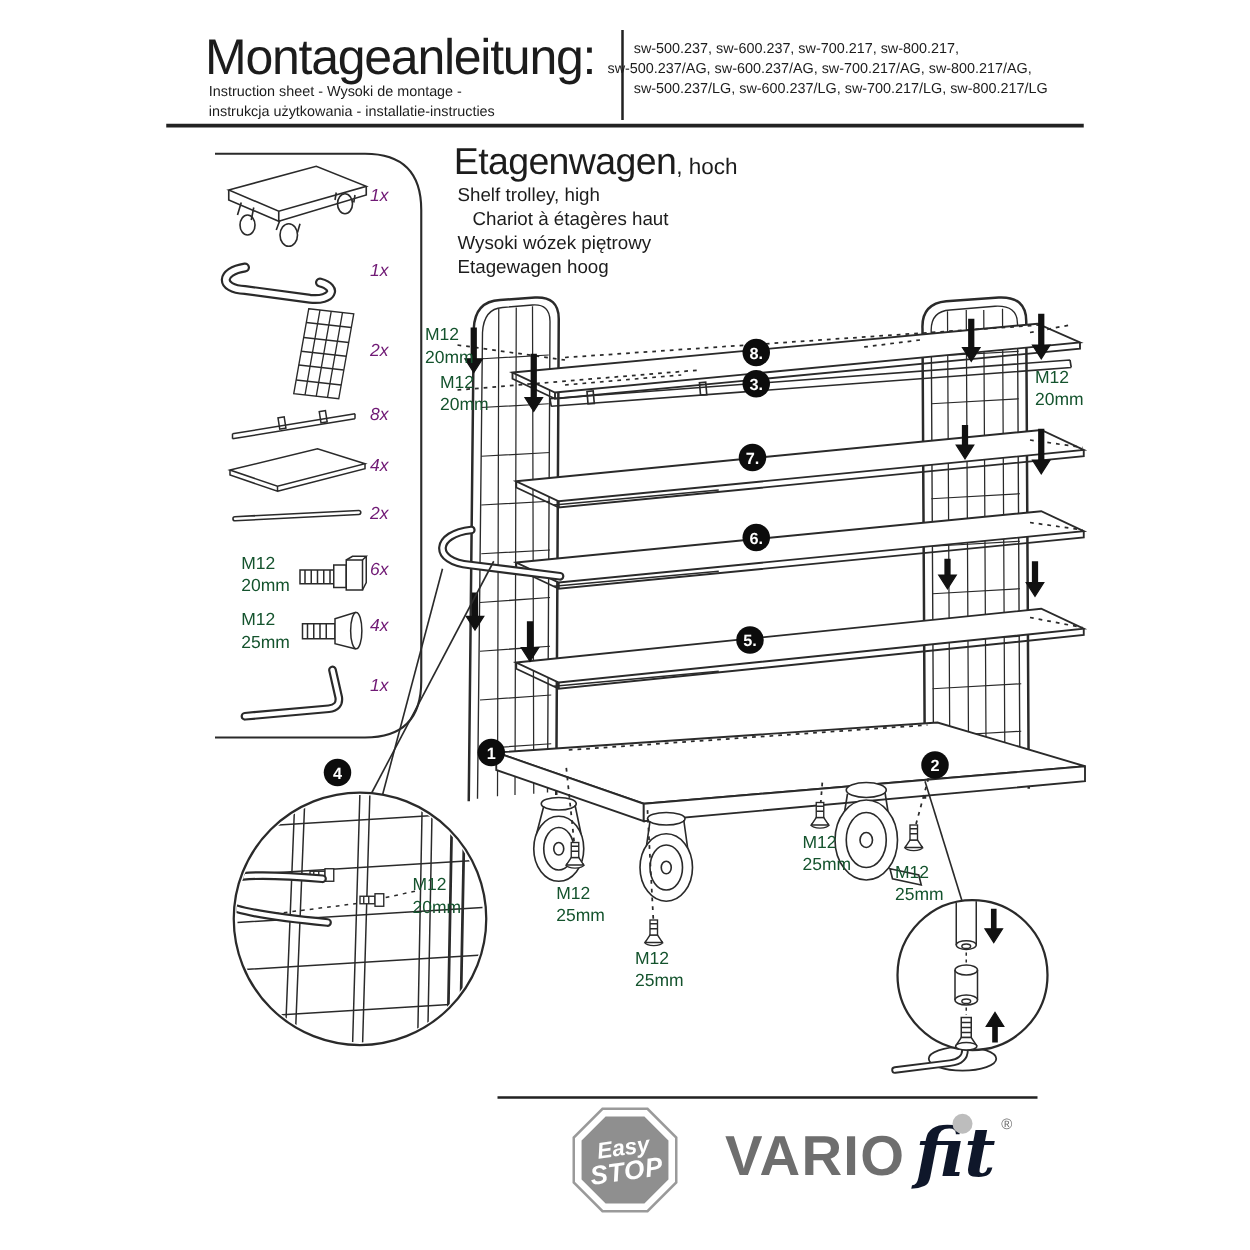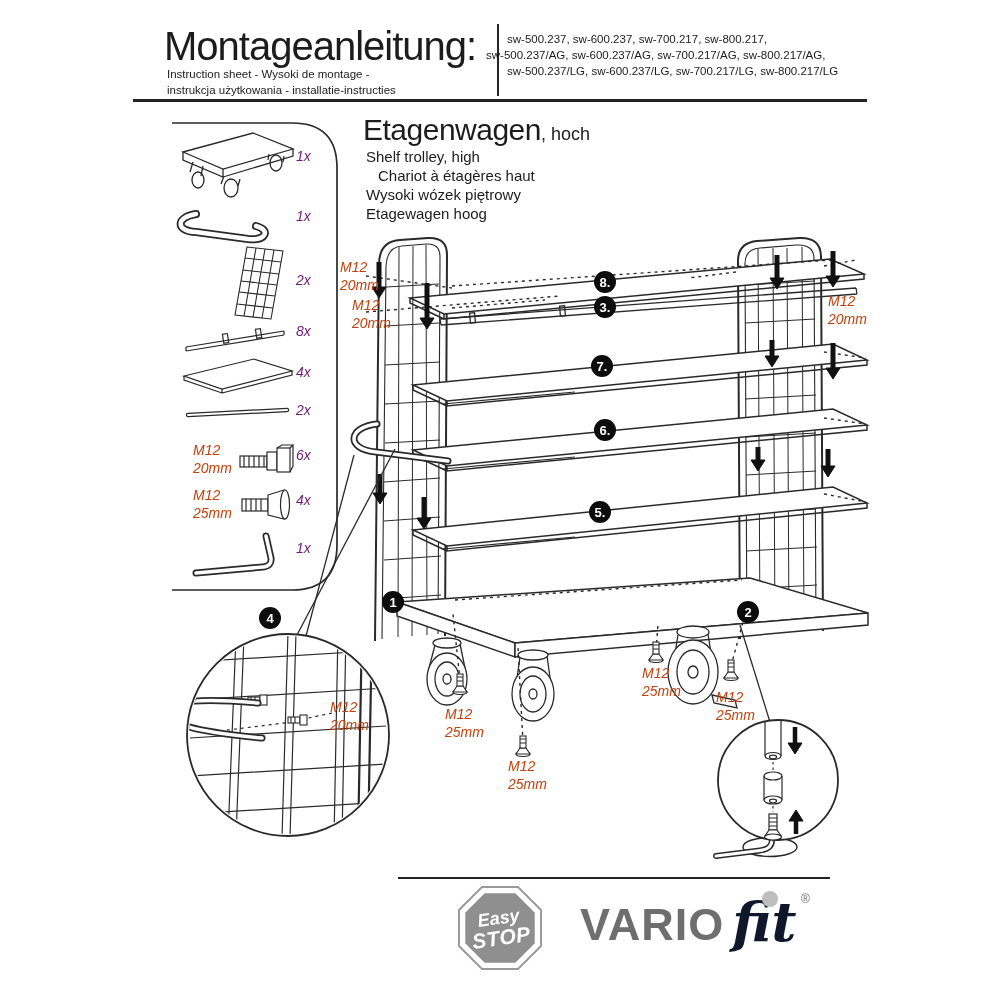--- a/index.html
+++ b/index.html
@@ -11,21 +11,21 @@
   .h-sub{font-size:11.5px;line-height:16px;}
   .h-codes{font-size:11.5px;line-height:15.5px;white-space:nowrap;text-align:center;}
   .vrule{width:1.5px;background:#222;}
   .hrule{background:#222;}
   
   .p-main{font-size:30px;letter-spacing:-0.5px;}
   .p-suffix{font-size:18px;}
   .p-tr{font-size:15px;line-height:19.5px;}
   
   .qty{font-size:14px;color:#701a75;font-style:italic;}
-  .m12{font-size:14px;line-height:18px;color:#c2410c;font-style:italic;}
+  .m12{font-size:14px;line-height:18px;color:#14532d;}
   .badge{position:absolute;width:22px;height:22px;border-radius:50%;background:#0c0c0c;color:#fff;
          font-size:13px;font-weight:bold;display:flex;align-items:center;justify-content:center;z-index:6;}
   svg{position:absolute;left:0;top:0;}
   
   .easystop{width:88px;height:88px;}
   .es-text{position:absolute;left:456px;top:884px;width:88px;height:88px;display:flex;flex-direction:column;
            align-items:center;justify-content:center;transform:rotate(-8deg);color:#fff;z-index:5;}
   .es-easy{font-size:18px;font-style:italic;font-weight:700;line-height:18px;}
   .es-stop{font-size:21px;font-style:italic;font-weight:800;line-height:21px;letter-spacing:0.5px;}
   .vf{display:flex;align-items:flex-end;}

